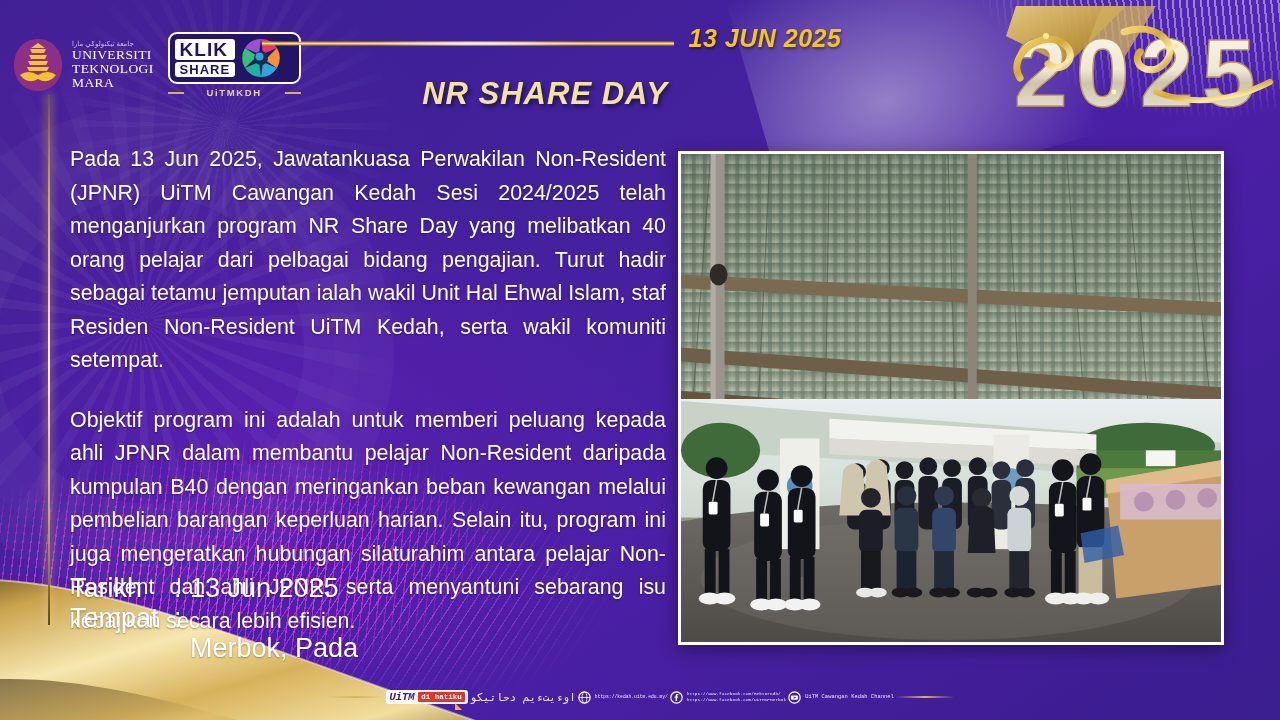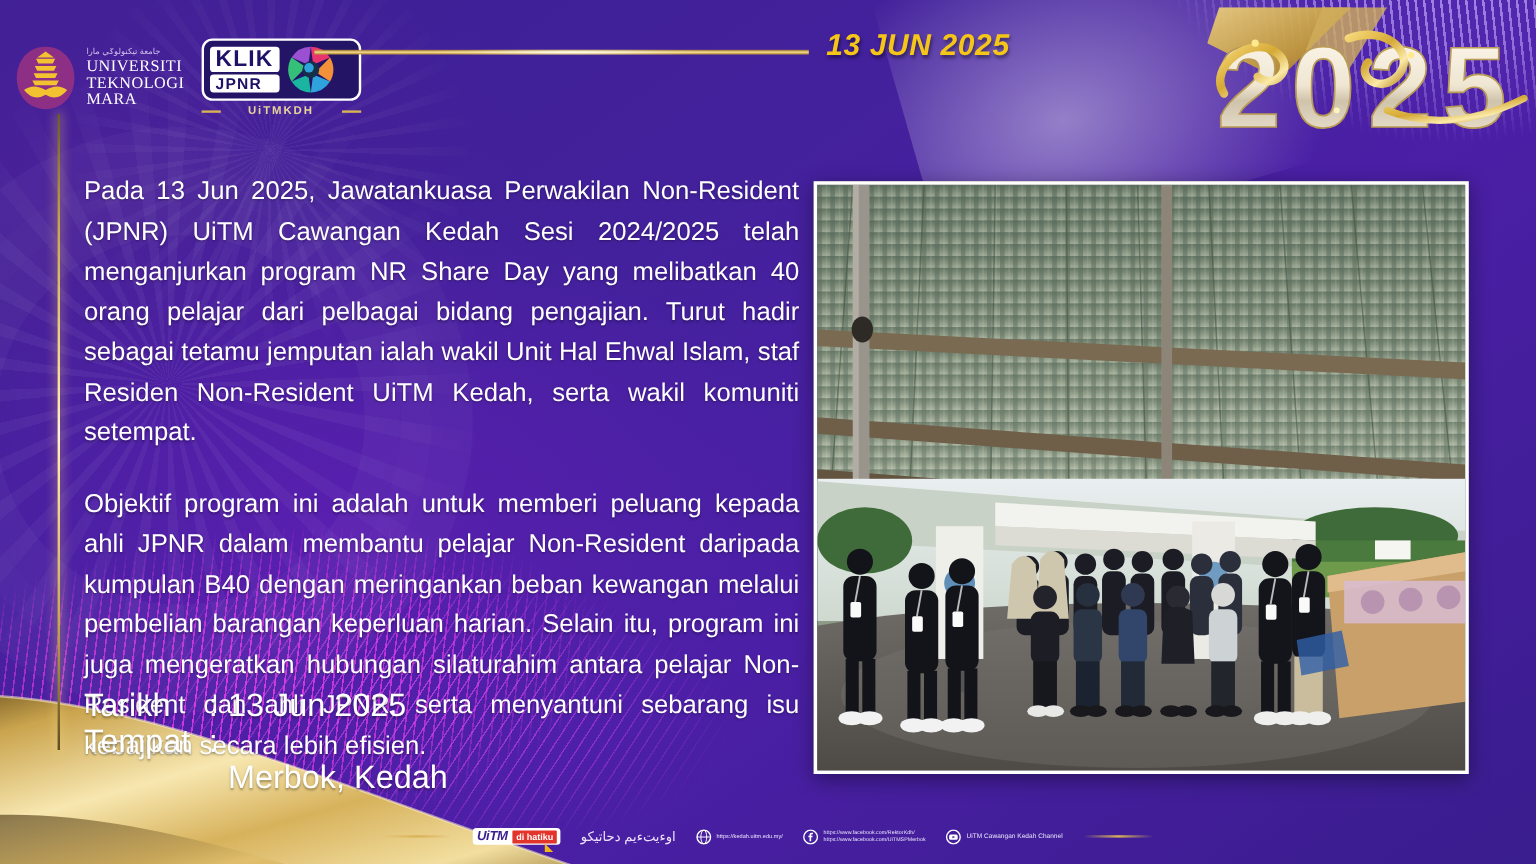--- a/index.html
+++ b/index.html
@@ -154,21 +154,21 @@
   .photo-frame {
     position:absolute; left:678px; top:151px; width:546px; height:494px;
     border:3px solid #ffffff; overflow:hidden; background:#2a2a2a;
     box-shadow:0 4px 16px rgba(0,0,0,.4);
   }
   .photo-frame svg { display:block; width:100%; height:100%; }
 
   
   .footer {
     position:absolute; left:0; bottom:8px; width:1280px; height:30px;
-    display:flex; align-items:center; justify-content:center; gap:17px;
+    display:flex; align-items:center; justify-content:center; gap:2px;font-family:Liberation Mono, monospace;
   }
   .f-rule { width:58px; height:2px; background:linear-gradient(90deg,rgba(200,160,70,0),#d8b257,rgba(200,160,70,0)); }
   .uitmhati {
     display:inline-flex; align-items:center; position:relative;
     background:#ffffff; border-radius:3px; padding:1px 3px;
   }
   .uitmhati .a { color:#3a1f8f; font-weight:bold; font-size:11px; font-style:italic; letter-spacing:-.3px; }
   .uitmhati .b { background:#e2342b; color:#fff; font-size:7.5px; font-weight:bold; padding:1px 3px; margin-left:4px; border-radius:1px; }
   .uitmhati:after {
     content:""; position:absolute; right:6px; bottom:-6px;
@@ -238,21 +238,21 @@
         <span class="w">UNIVERSITI</span>
         <span class="w">TEKNOLOGI</span>
         <span class="w">MARA</span>
       </div>
     </div>
 
     <div>
       <div class="klik">
         <div class="klik-txt">
           <div class="k1">KLIK</div>
-          <div class="k2">JPNR</div>
+          <div class="k2">SHARE</div>
         </div>
         <svg class="klik-ring" viewBox="0 0 42 42">
           <g transform="translate(21,21)">
             <path d="M0,-19 A19,19 0 0,1 16,-10 L2,-4 Z" fill="#e8356d"></path>
             <path d="M16,-10 A19,19 0 0,1 16,10 L4,2 Z" fill="#f2913a"></path>
             <path d="M16,10 A19,19 0 0,1 0,19 L2,4 Z" fill="#2ea3dc"></path>
             <path d="M0,19 A19,19 0 0,1 -16,10 L-2,4 Z" fill="#19b5a0"></path>
             <path d="M-16,10 A19,19 0 0,1 -16,-10 L-4,-2 Z" fill="#35c07a"></path>
             <path d="M-16,-10 A19,19 0 0,1 0,-19 L-2,-4 Z" fill="#9b4fd1"></path>
             <circle r="7" fill="#14304a"></circle>
@@ -263,20 +263,21 @@
       <div class="uitmkdh">
         <span class="dash"></span>
         <span class="t">UiTMKDH</span>
         <span class="dash"></span>
       </div>
     </div>
   </div>
 
   <div class="gold-rule"></div>
   <div class="hdr-date">13 JUN 2025</div>
+  <div class="hdr-title">NR SHARE DAY</div>
 
   <svg class="year2025" viewBox="0 0 268 118">
     <defs>
       <linearGradient id="num" x1="0" y1="0" x2="0" y2="1">
         <stop offset="0%" stop-color="#fffaf0"></stop>
           <stop offset="48%" stop-color="#efe6d2"></stop>
         <stop offset="60%" stop-color="#cfc3ab"></stop>
           <stop offset="100%" stop-color="#f6efe0"></stop>
       </linearGradient>
       <linearGradient id="ribbon" x1="0" y1="0" x2="1" y2="1">
@@ -316,21 +317,21 @@
     <div class="row">
       <span class="lbl">Tarikh</span>
       <span class="sep">:</span>
       <span>13 Jun 2025</span>
     </div>
     <div class="row">
       <span class="lbl">Tempat</span>
       <span class="sep">:</span>
     </div>
     <div>
-      <span class="val2">Merbok, Kedah</span>
+      <span class="val2">Merbok, Pada</span>
     </div>
   </div>
 
   <div class="photo-frame">
     <svg viewBox="0 0 546 494" preserveAspectRatio="none">
       <defs>
         <linearGradient id="roof" x1="0" y1="0" x2="0" y2="1">
           <stop offset="0%" stop-color="#5d6f5e"></stop>
             <stop offset="55%" stop-color="#8d9a85"></stop>
             <stop offset="100%" stop-color="#b9c2ae"></stop>

